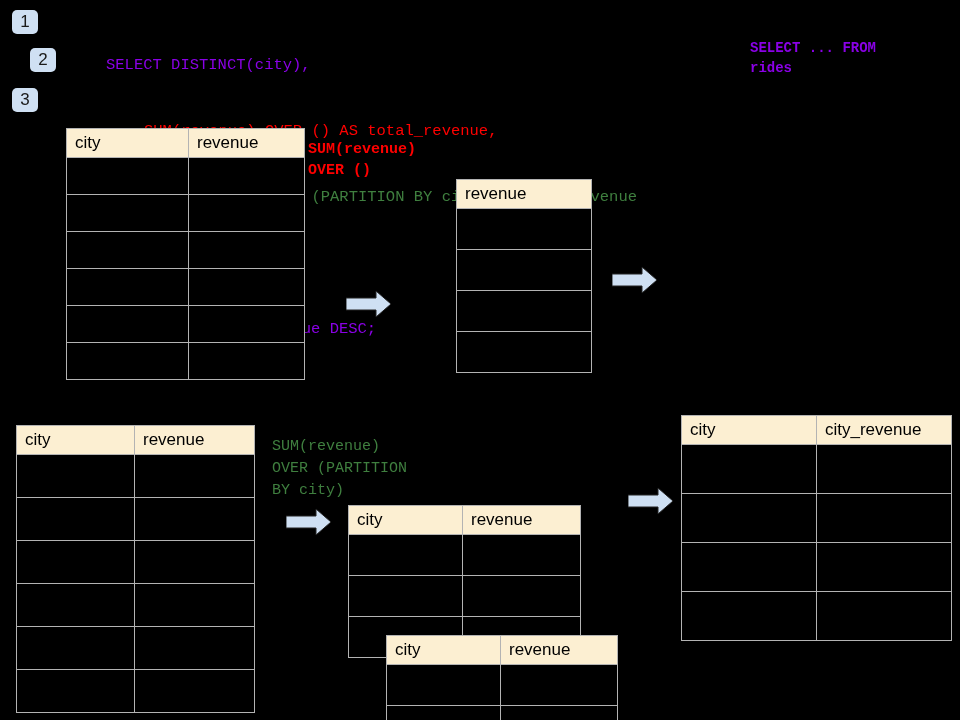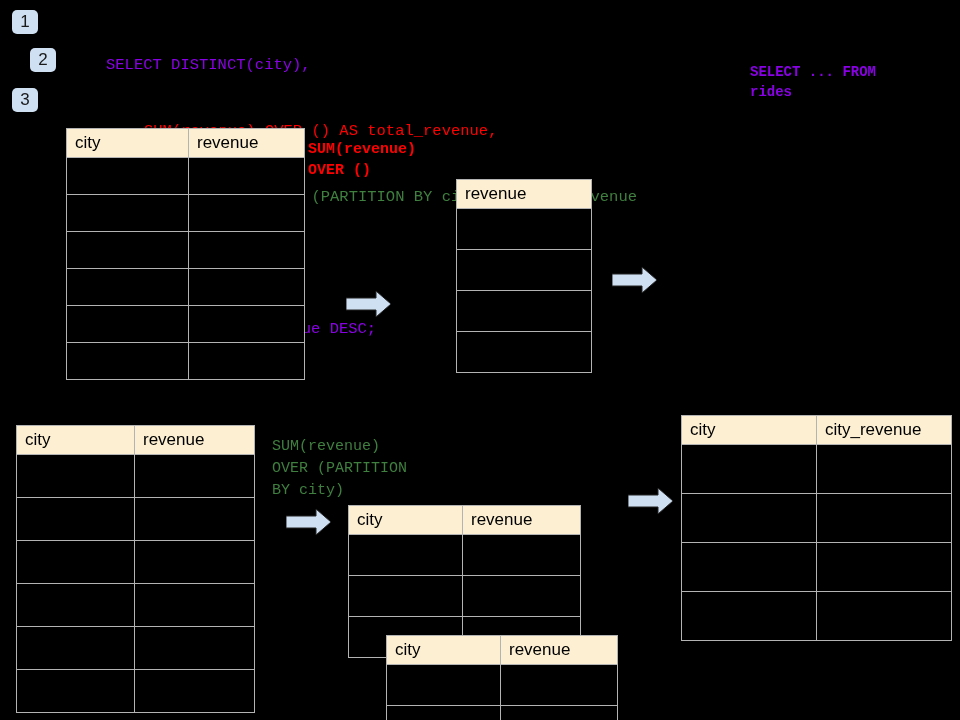--- a/index.html
+++ b/index.html
@@ -108,21 +108,21 @@
   </div>
 
   <div class="sql-block">
     <div class="sql-line c-purple">SELECT DISTINCT(city),</div>
     <div class="sql-line c-red" style="padding-left:38px;">SUM(revenue) OVER () AS total_revenue,</div>
     <div class="sql-line c-green" style="padding-left:38px;">SUM(revenue) OVER (PARTITION BY city) as city_revenue</div>
     <div class="sql-line c-purple" style="padding-left:19px;">FROM rides</div>
     <div class="sql-line c-purple" style="padding-left:19px;">ORDER by city_revenue DESC;</div>
   </div>
 
-  <div class="annot annot-purple" style="left:750px; top:38px;margin-top:24px;">SELECT ... FROM
+  <div class="annot annot-purple" style="left:750px; top:38px;">SELECT ... FROM
 rides</div>
 
   <div class="annot annot-red" style="left:308px; top:139px;">SUM(revenue)
 OVER ()</div>
 
   <div class="annot annot-green" style="left:272px; top:436px;">SUM(revenue)
 OVER (PARTITION
 BY city)</div>
 
   <table class="tbl" style="left:66px; top:128px; width:238px;">

